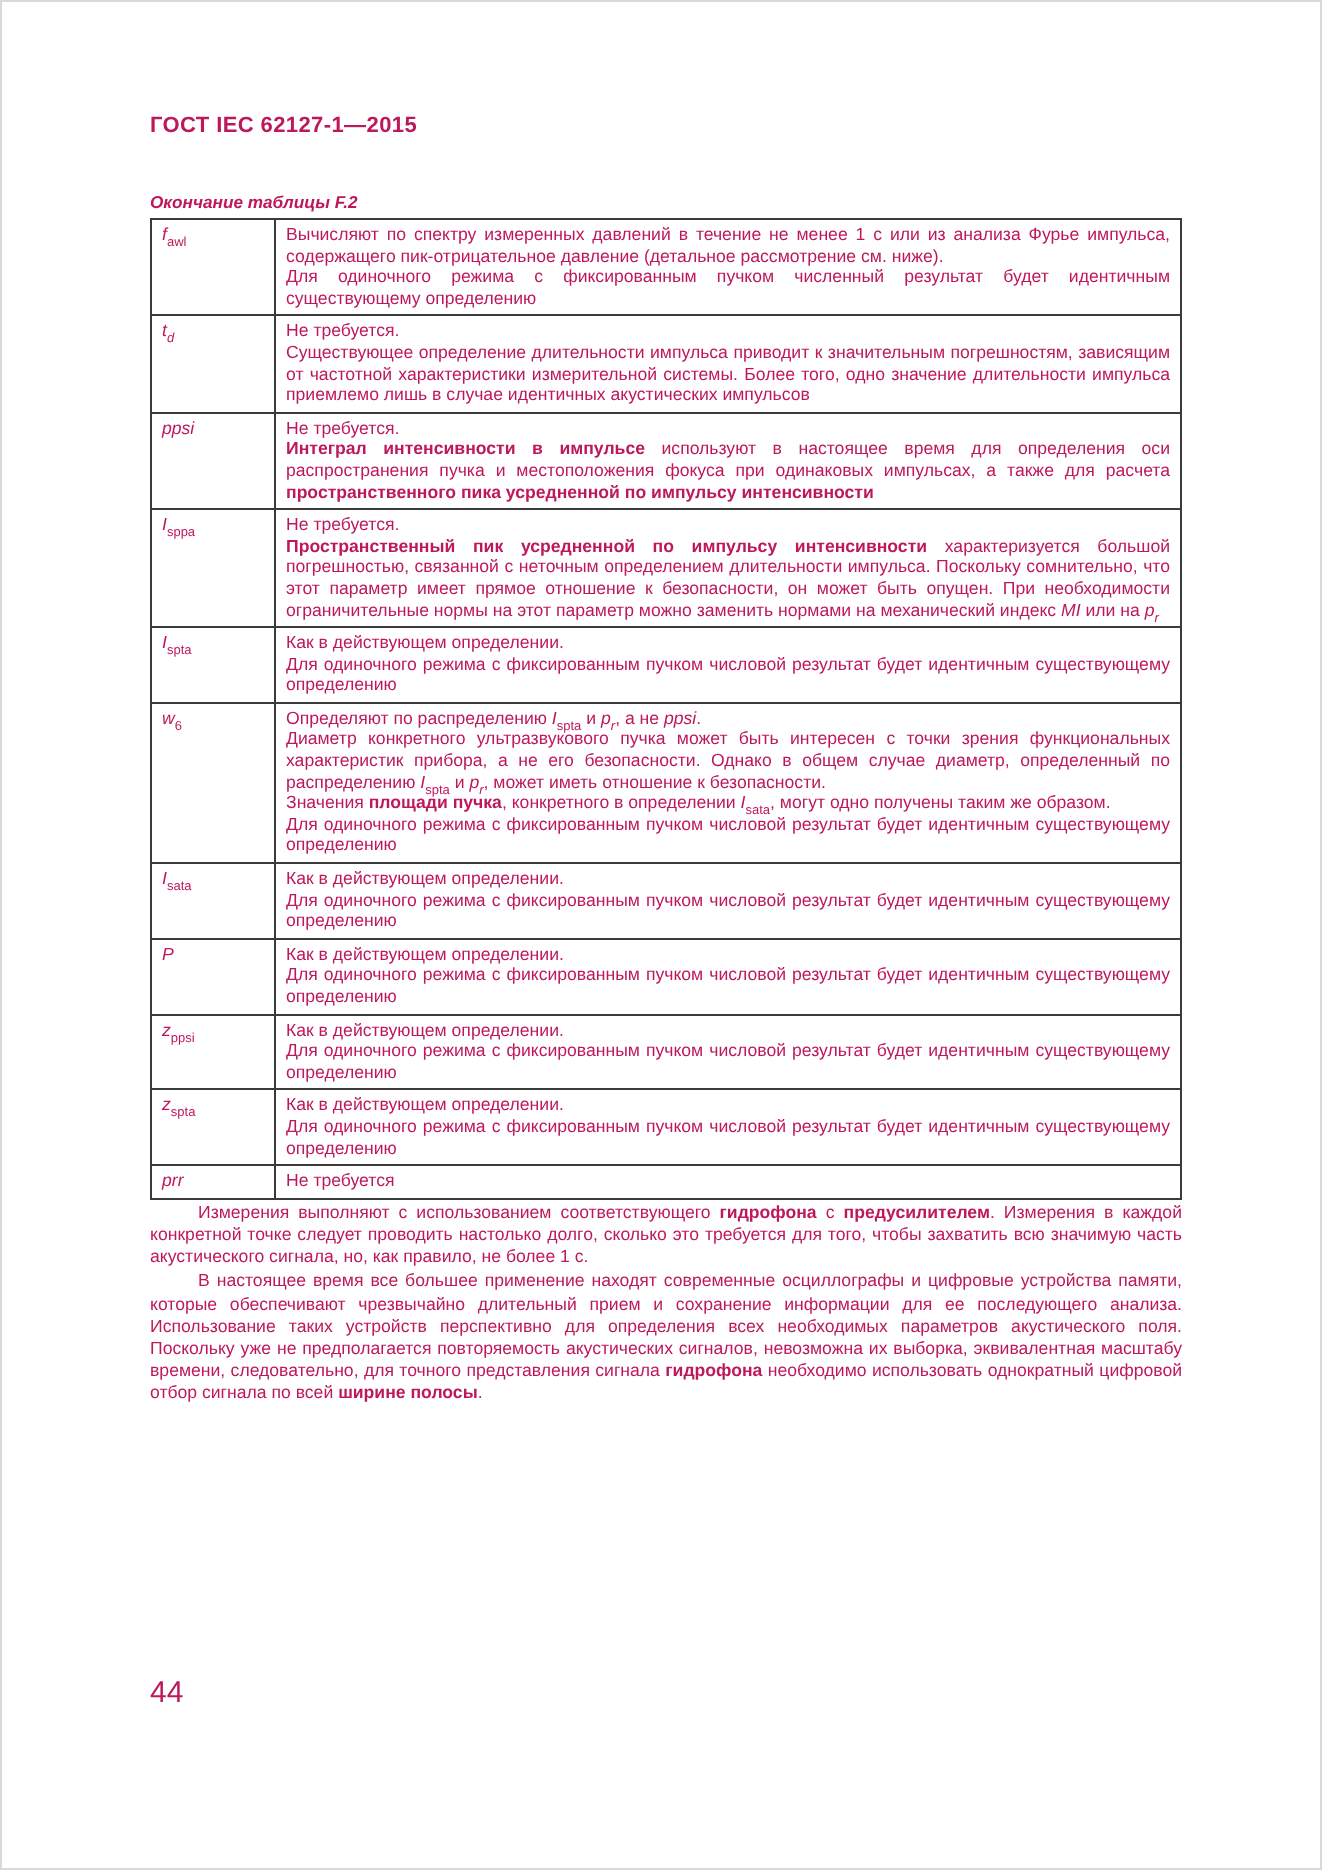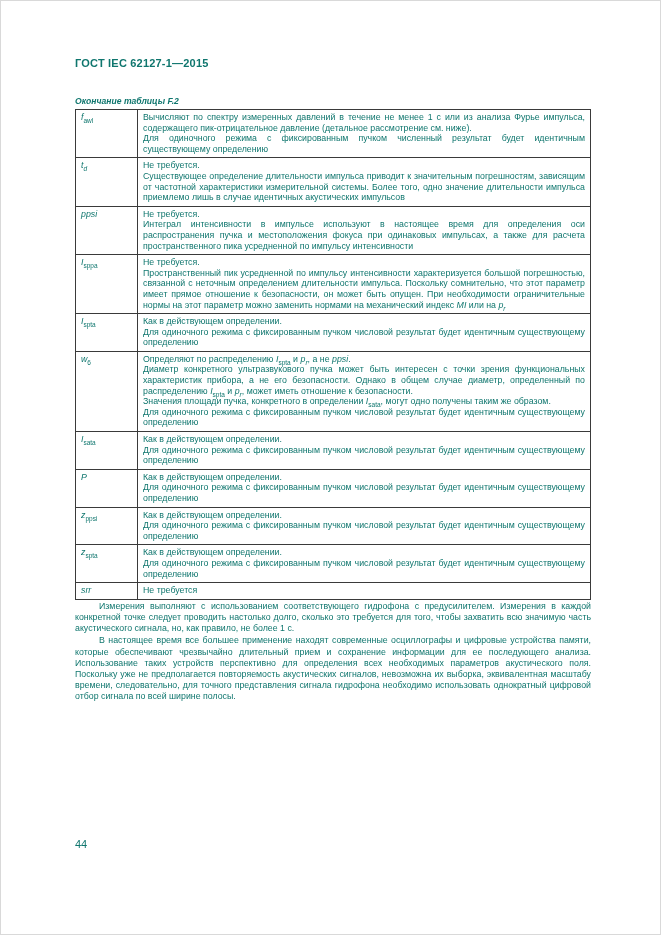--- a/index.html
+++ b/index.html
@@ -1,41 +1,41 @@
 <!DOCTYPE html>
 <html><head>
 <meta charset="utf-8">
 <style>
   * { box-sizing: border-box; }
   html, body { margin: 0; padding: 0; }
   body { background: #ffffff; }
   .page {
     width: 661px; height: 935px; background: #fff; position: relative;
-    font-family: "Liberation Sans", "DejaVu Sans", sans-serif; color: #0f766e;
+    font-family: "Liberation Sans", "DejaVu Sans", sans-serif; color: #be185d;
     box-shadow: inset 0 0 0 1px #d9d9d9;
     overflow: hidden;
   }
   .inner { position: absolute; left: 75px; top: 57px; width: 516px; }
   .running-head { font-size: 11px; font-weight: bold; letter-spacing: 0.2px; }
   .table-caption { margin-top: 27px; margin-bottom: 3px; font-size: 8.6px; font-style: italic; font-weight: bold; }
   table.f2 { width: 100%; border-collapse: collapse; }
   table.f2 td {
     border: 1px solid #3a3a3a; vertical-align: top;
     padding: 2px 5px 3px 5px; font-size: 8.8px; line-height: 10.6px;
   }
   td.sym { width: 62px; font-size: 9.2px; padding-top: 3px; }
   .p { text-align: justify; }
-  .b { font-weight: normal; }
+  .b { font-weight: bold; }
   .i { font-style: italic; }
   sub { font-size: 6.5px; line-height: 0; }
   .section-heading { font-size: 8.8px; font-weight: bold; line-height: 11.2px; text-indent: 24px; }
   .section-heading.first { margin-top: 9px; }
   .section-heading + .section-heading { margin-top: 2px; }
   .body-para { font-size: 8.8px; line-height: 11.2px; text-align: justify; text-indent: 24px; margin-top: 1px; }
-  .page-number { position: absolute; left: 75px; top: 838px; font-size: 11px; }
+  .page-number { position: absolute; left: 75px; top: 838px; font-size: 15px; }
 </style>
 </head>
 <body>
 
 <div class="page">
   <div class="inner">
     <div class="running-head">ГОСТ IEC 62127-1—2015</div>
     <div class="table-caption">Окончание таблицы F.2</div>
     <table class="f2">
       <tbody>
@@ -105,21 +105,21 @@
             </td>
           </tr>
           <tr>
             <td class="sym"><span class="i">z</span><sub>spta</sub></td>
             <td class="desc">
               <div class="p"><span>Как в действующем определении.</span></div>
               <div class="p"><span>Для одиночного режима с фиксированным пучком числовой результат будет идентичным существующему определению</span></div>
             </td>
           </tr>
           <tr>
-            <td class="sym"><span class="i">srr</span></td>
+            <td class="sym"><span class="i">prr</span></td>
             <td class="desc">
               <div class="p"><span>Не требуется</span></div>
             </td>
           </tr>
         </tbody>
     </table>
     <div class="body-para"><span>Измерения выполняют с использованием соответствующего </span><span class="b">гидрофона</span><span> с </span><span class="b">предусилителем</span><span>. Измерения в каждой конкретной точке следует проводить настолько долго, сколько это требуется для того, чтобы захватить всю значимую часть акустического сигнала, но, как правило, не более 1 с.</span></div>
     <div class="body-para"><span>В настоящее время все большее применение находят современные осциллографы и цифровые устройства памяти, которые обеспечивают чрезвычайно длительный прием и сохранение информации для ее последующего анализа. Использование таких устройств перспективно для определения всех необходимых параметров акустического поля. Поскольку уже не предполагается повторяемость акустических сигналов, невозможна их выборка, эквивалентная масштабу времени, следовательно, для точного представления сигнала </span><span class="b">гидрофона</span><span> необходимо использовать однократный цифровой отбор сигнала по всей </span><span class="b">ширине полосы</span><span>.</span></div>
   </div>
   <div class="page-number">44</div>

